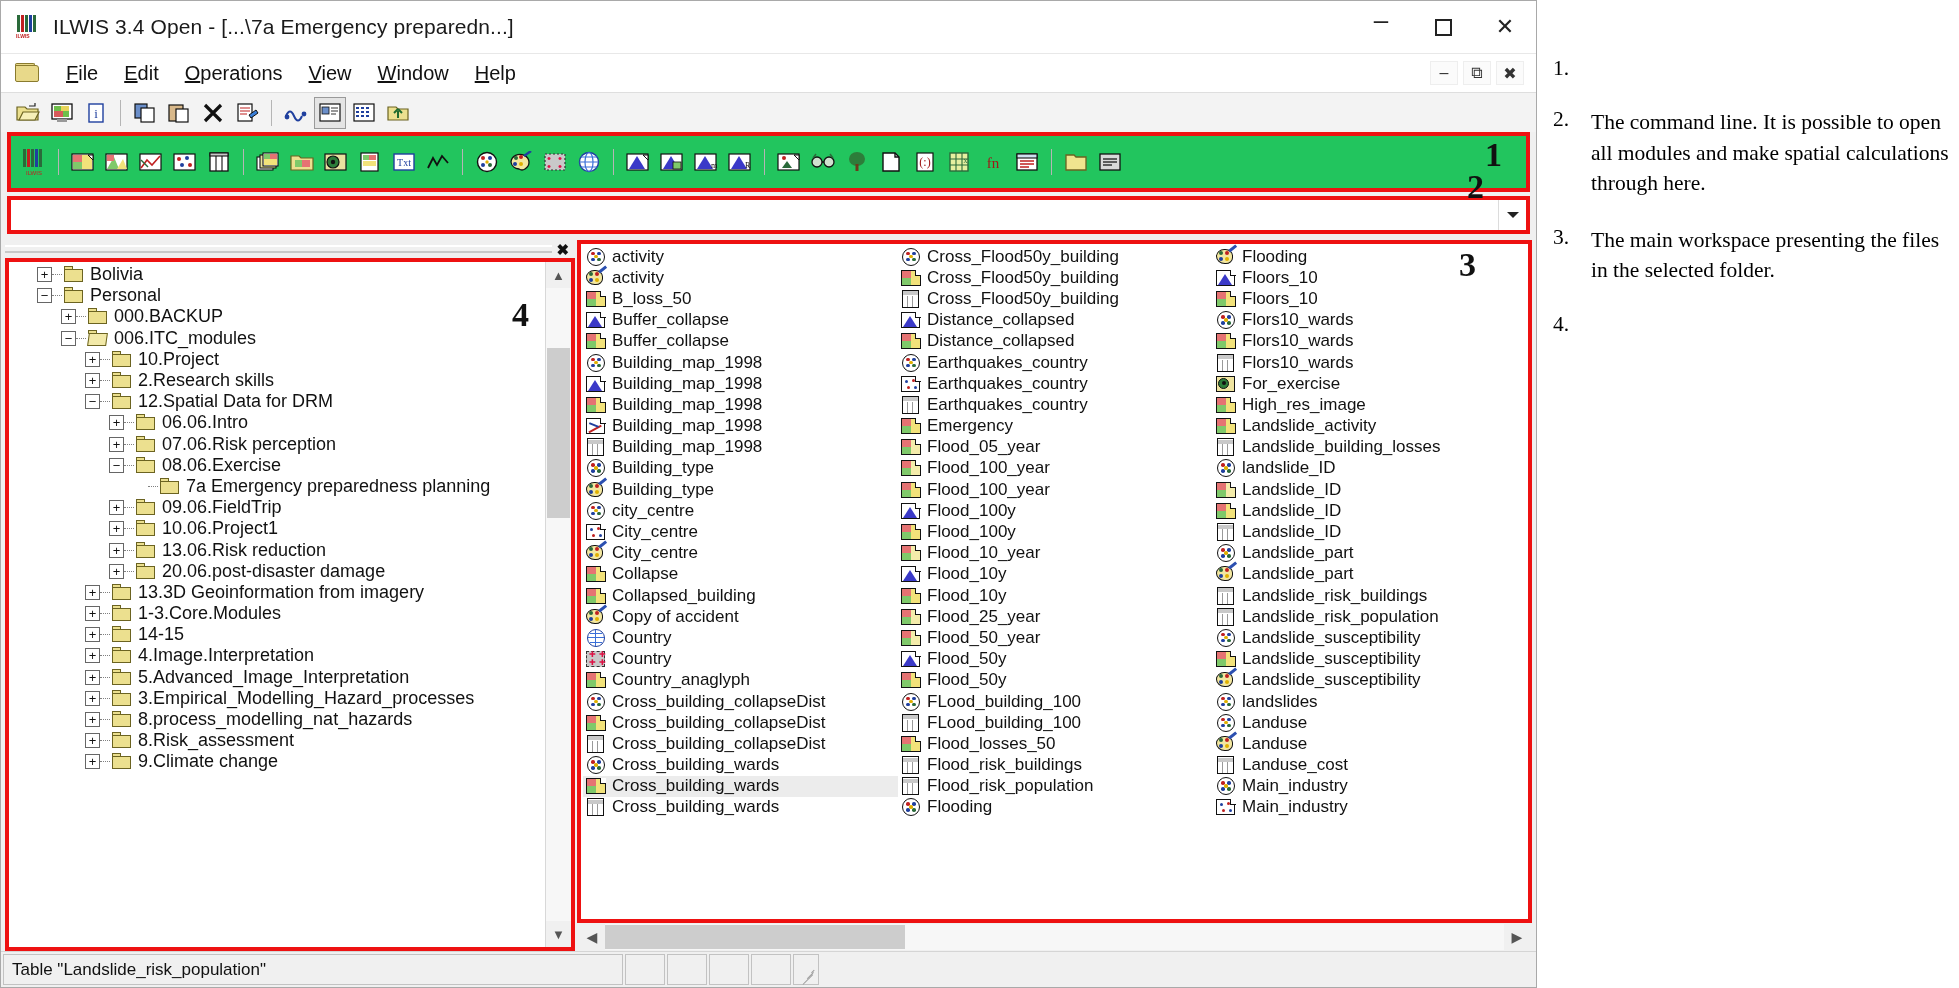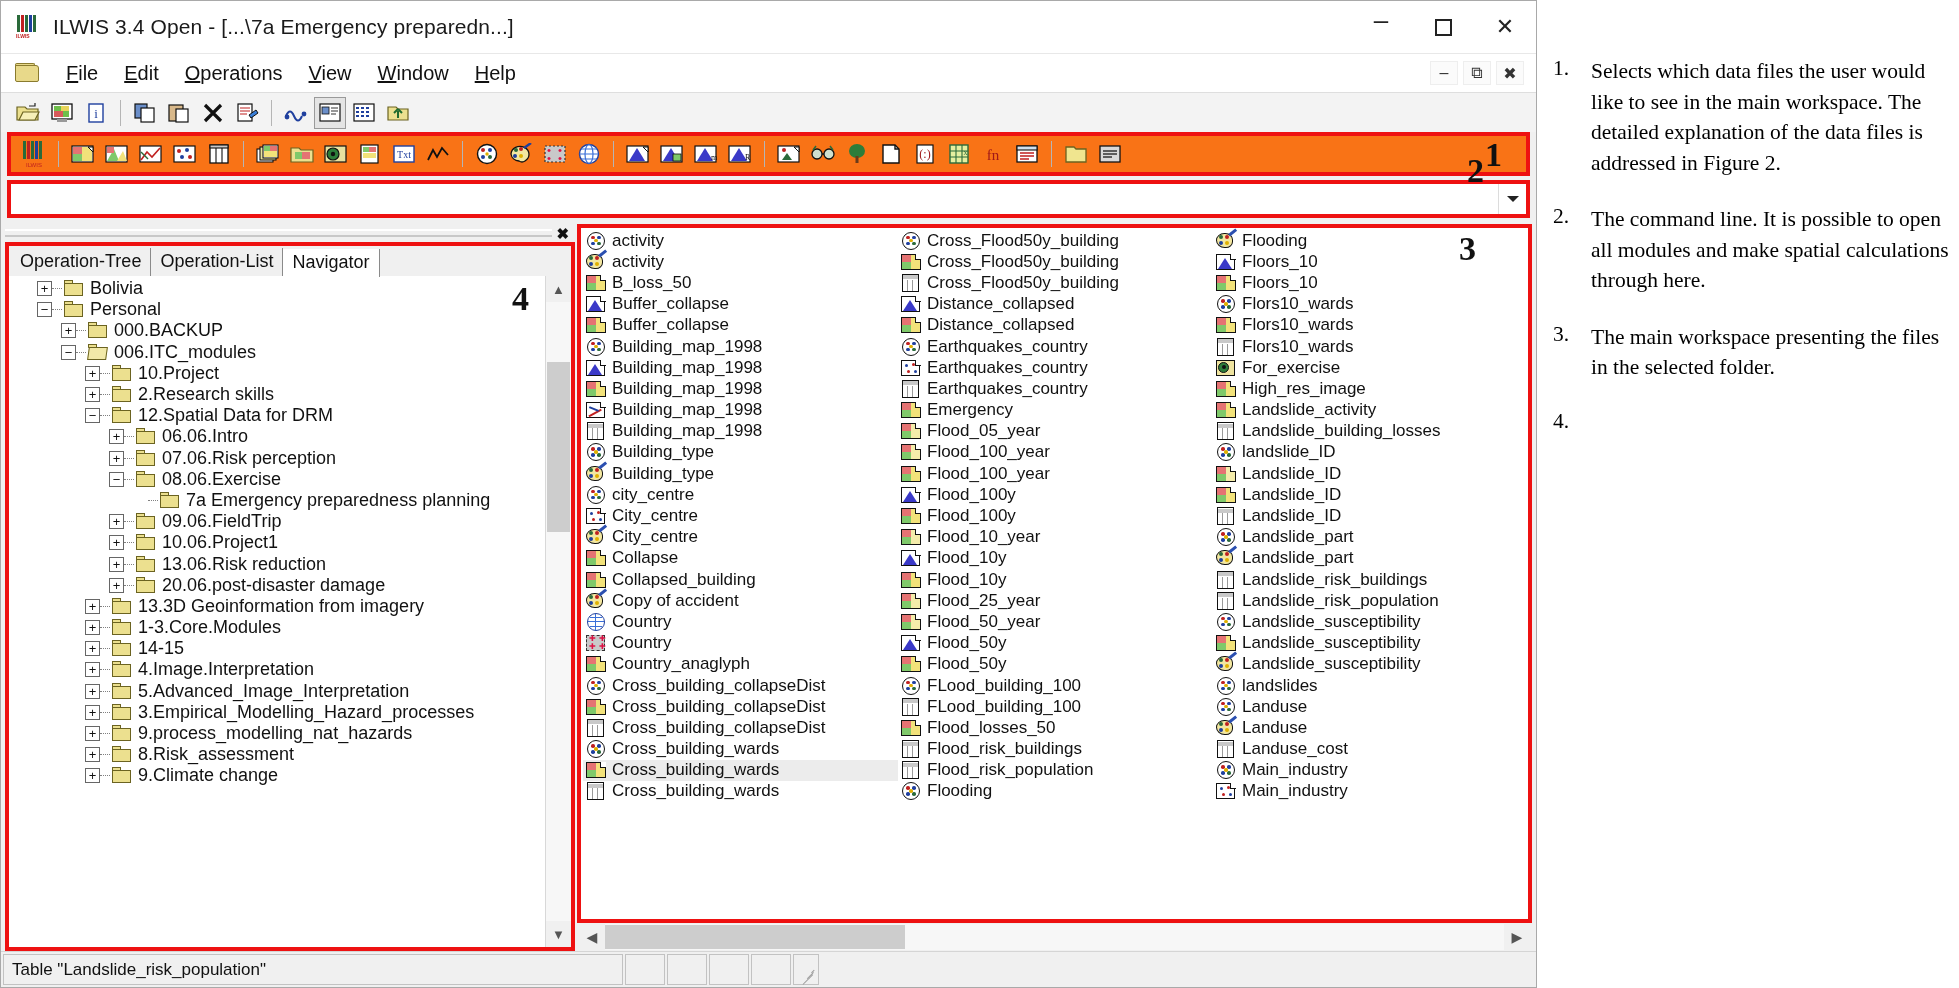--- a/index.html
+++ b/index.html
@@ -74,21 +74,21 @@
   .tb-btn {
     width: 32px; height: 32px; margin: 0 1px; display:flex; align-items:center; justify-content:center;
     position: relative;
   }
   .tb-btn.pressed { border:1px solid #9a9a9a; background:#e4e4e4; }
   .tb-sep { width: 1px; height: 26px; background: #b5b5b5; margin: 0 7px; }
 
   
   .toolbar2-wrap {
     position: relative; flex: 0 0 auto; margin: 0px 6px 0 6px;
-    border: 4px solid #ee1111; height: 44px; background:#f97316;
+    border: 4px solid #ee1111; height: 60px; background:#22c55e;
     display: flex; align-items: center; padding-left: 6px;
   }
   .redlabel {
     position: absolute; font-size: 34px; font-weight: bold; color: #111;
     font-family: "Liberation Serif", serif; line-height: 1;
   }
 
   
   .cmdline-wrap {
     position: relative; flex: 0 0 auto; margin: 4px 6px 0 6px;
@@ -606,26 +606,20 @@
     </div>
 
     <div class="bodyarea">
 
       <div class="nav-child">
         <div class="nav-childbar">
           <div class="nav-grip"></div>
           <div class="nav-x">✖</div>
         </div>
         <div class="nav-redbox">
-          <div class="tabs">
-            <div class="tab">Operation-Tree</div>
-            <div class="tab">Operation-List</div>
-            <div class="tab active">Navigator</div>
-            <div class="tabs-filler"></div>
-          </div>
           <div class="tree-area">
             <div class="tree-scroll" id="tree-host">
                 <div class="tnode" style="padding-left: 28px;">
                   <span class="expander">+</span>
                   <span class="dots"></span>
                   <span class="tficon">
                     <span class="tp"></span>
                     <span class="bk"></span>
                   </span>
                   <span class="tlabel">Bolivia</span>
@@ -810,21 +804,21 @@
                   </span>
                   <span class="tlabel">3.Empirical_Modelling_Hazard_processes</span>
                 </div>
                 <div class="tnode" style="padding-left: 76px;">
                   <span class="expander">+</span>
                   <span class="dots"></span>
                   <span class="tficon">
                     <span class="tp"></span>
                     <span class="bk"></span>
                   </span>
-                  <span class="tlabel">9.process_modelling_nat_hazards</span>
+                  <span class="tlabel">8.process_modelling_nat_hazards</span>
                 </div>
                 <div class="tnode" style="padding-left: 76px;">
                   <span class="expander">+</span>
                   <span class="dots"></span>
                   <span class="tficon">
                     <span class="tp"></span>
                     <span class="bk"></span>
                   </span>
                   <span class="tlabel">8.Risk_assessment</span>
                 </div>
@@ -1714,21 +1708,20 @@
             <i style="width:4px;bottom:9px;"></i>
           </span>
       </div>
     </div>
 
   </div>
 
   <div id="notes">
     <div class="note">
       <div class="note-num">1.</div>
-      <div class="note-text">Selects which data files the user would like to see in the main workspace. The detailed explanation of the data files is addressed in Figure 2.</div>
     </div>
     <div class="note">
       <div class="note-num">2.</div>
       <div class="note-text">The command line. It is possible to open all modules and make spatial calculations through here.</div>
     </div>
     <div class="note">
       <div class="note-num">3.</div>
       <div class="note-text">The main workspace presenting the files in the selected folder.</div>
     </div>
     <div class="note">

